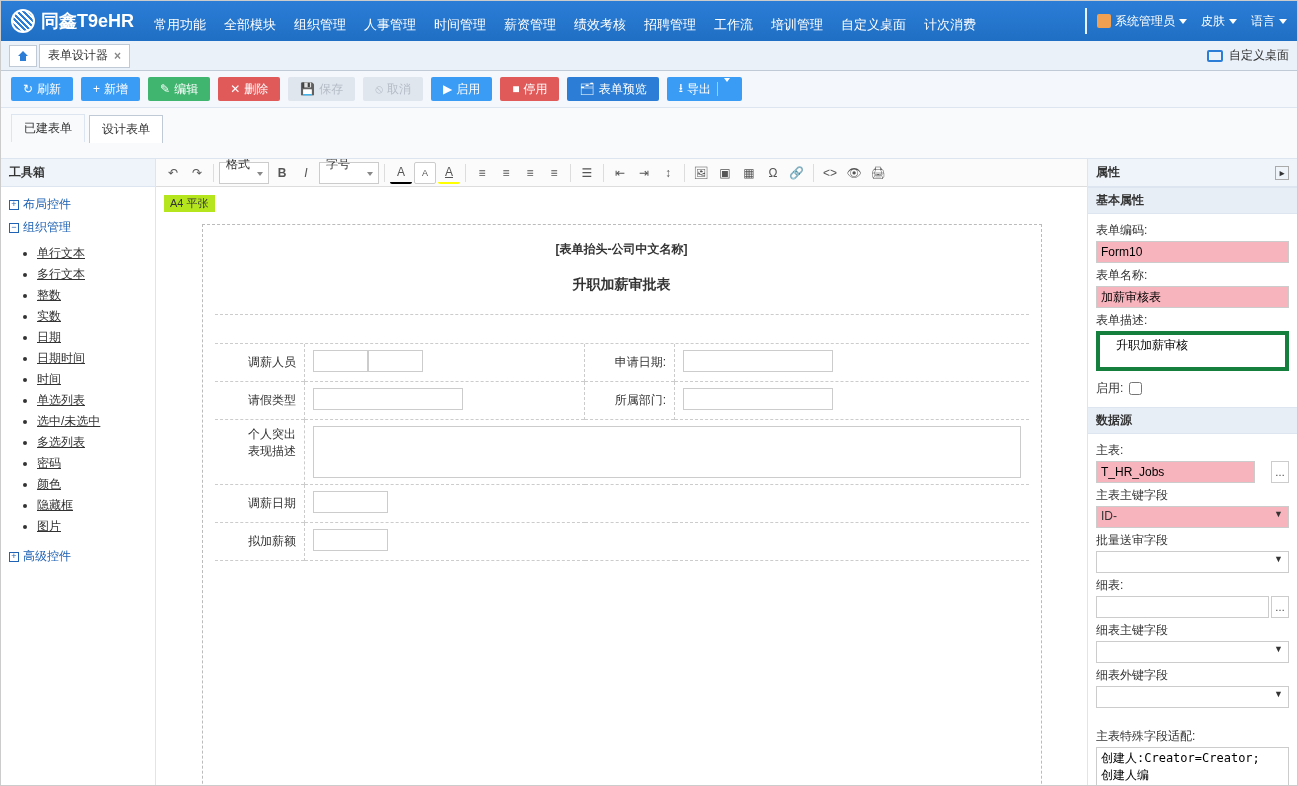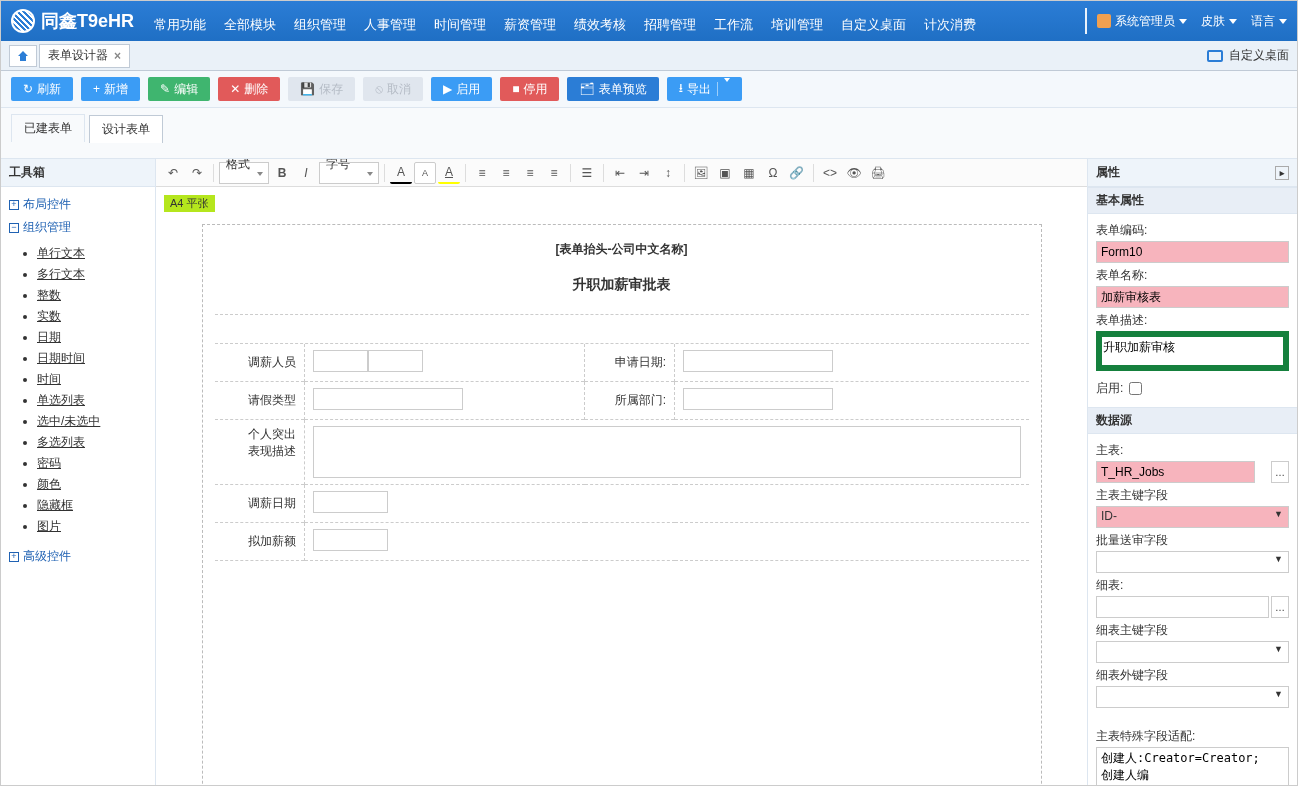--- a/index.html
+++ b/index.html
@@ -77,21 +77,21 @@
 .big-textarea { width: 100%; height: 52px; border: 1px solid #ccc; }
 
 
 .props { width: 210px; border-left: 1px solid #dde6f0; display: flex; flex-direction: column; overflow-y: auto; }
 .panel-title .arrow-btn { width: 14px; height: 14px; border: 1px solid #aaa; display: flex; align-items: center; justify-content: center; font-size: 9px; cursor: pointer; }
 .section-h { background: #e8eef6; padding: 4px 8px; font-weight: bold; font-size: 12px; border-top: 1px solid #dde6f0; border-bottom: 1px solid #dde6f0; }
 .prop-body { padding: 4px 8px; font-size: 12px; }
 .prop-lbl { display: block; margin: 4px 0 2px 0; color: #333; }
 .prop-inp { width: 100%; height: 22px; border: 1px solid #ccc; padding: 2px 4px; font-size: 12px; }
 .prop-inp.pink { background: #f7b4bd; }
-.prop-ta { width: 100%; height: 40px; border: 6px solid #15803d; padding: 2px 1px; font-size: 12px; resize: none; }
+.prop-ta { width: 100%; height: 40px; border: 4px solid #15803d; padding: 2px 16px; font-size: 12px; resize: none; }
 .prop-ta2 { width: 100%; height: 50px; border: 1px solid #ccc; padding: 2px 4px; font-size: 12px; resize: none; }
 .prop-sel { width: 100%; height: 22px; border: 1px solid #ccc; font-size: 12px; background: #fff; position: relative; padding: 2px 4px; }
 .prop-sel.pink { background: #f7b4bd; }
 .prop-sel::after { content: '▼'; position: absolute; right: 5px; font-size: 9px; color: #333; }
 .prop-row { display: flex; align-items: center; gap: 6px; margin: 6px 0; }
 .picker-btn { width: 18px; height: 22px; border: 1px solid #ccc; display: flex; align-items: center; justify-content: center; font-size: 10px; cursor: pointer; }
 .avatar-icon { width: 14px; height: 14px; background: #f0a050; border-radius: 2px; }
 svg { display: block; }
 </style>
 </head>

